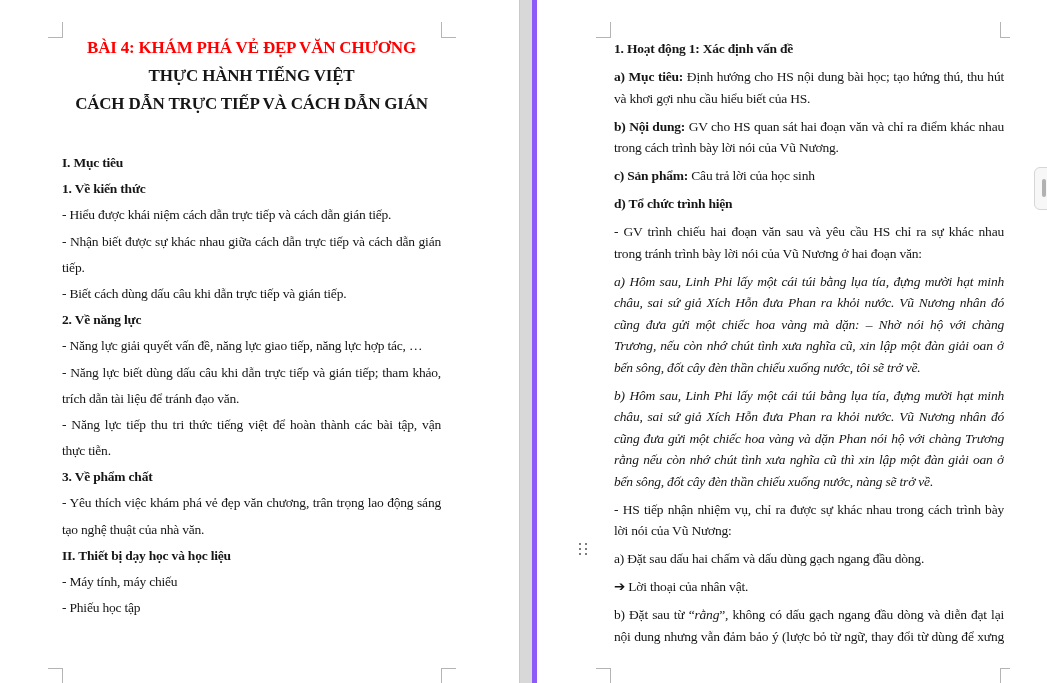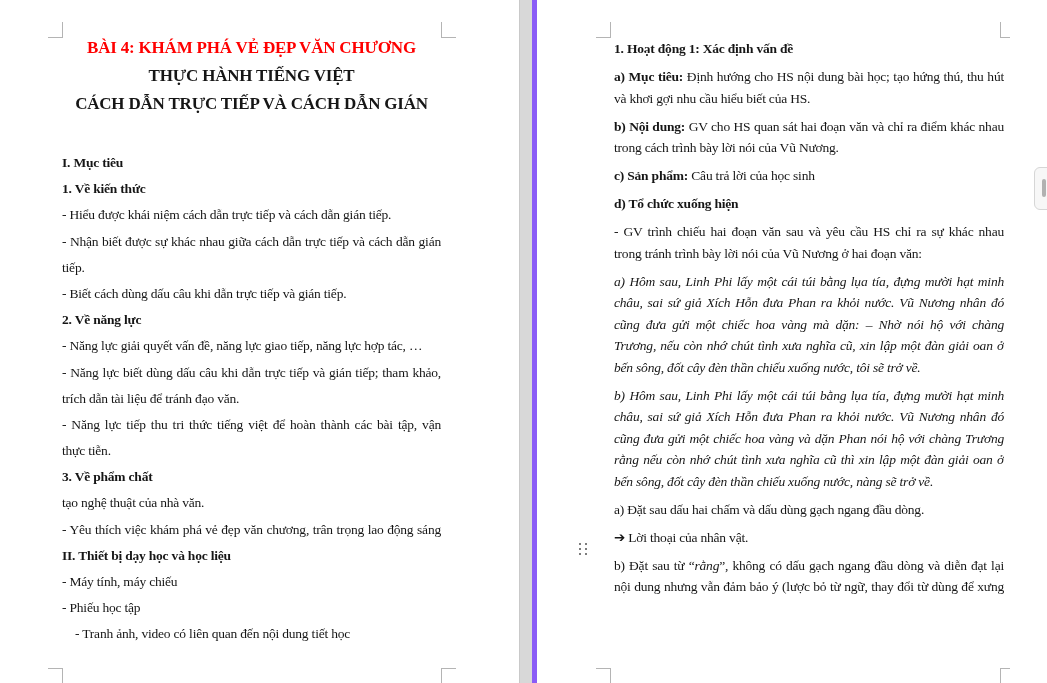--- a/index.html
+++ b/index.html
@@ -80,34 +80,31 @@
           <div class="line"><span>trích dẫn tài liệu để tránh đạo văn.</span></div>
         </div>
         <div class="para">
           <div class="line jf"><span>- Năng lực tiếp thu tri thức tiếng việt để hoàn thành các bài tập, vận dụng</span></div>
           <div class="line"><span>thực tiễn.</span></div>
         </div>
         <div class="para">
           <div class="line"><span class="b">3. Về phẩm chất</span></div>
         </div>
         <div class="para">
+          <div class="line jf"><span>- Yêu thích việc khám phá vẻ đẹp văn chương, trân trọng lao động sáng</span></div>
           <div class="line"><span>tạo nghệ thuật của nhà văn.</span></div>
-          <div class="line jf"><span>- Yêu thích việc khám phá vẻ đẹp văn chương, trân trọng lao động sáng</span></div>
         </div>
         <div class="para">
           <div class="line"><span class="b">II. Thiết bị dạy học và học liệu</span></div>
         </div>
         <div class="para">
           <div class="line"><span>- Máy tính, máy chiếu</span></div>
         </div>
         <div class="para">
           <div class="line"><span>- Phiếu học tập</span></div>
-        </div>
-        <div class="para" style="padding-left: 13px;">
-          <div class="line"><span>- Tranh ảnh, video có liên quan đến nội dung tiết học</span></div>
         </div>
       </div>
   </div>
 
   <div class="page page-right">
     <div class="content content-right">
         <div class="para">
           <div class="line"><span class="b">1. Hoạt động 1: Xác định vấn đề</span></div>
         </div>
         <div class="para">
@@ -115,39 +112,43 @@
           <div class="line"><span>và khơi gợi nhu cầu hiểu biết của HS.</span></div>
         </div>
         <div class="para">
           <div class="line jf"><span class="b">b) Nội dung: </span><span>GV cho HS quan sát hai đoạn văn và chỉ ra điểm khác nhau</span></div>
           <div class="line"><span>trong cách trình bày lời nói của Vũ Nương.</span></div>
         </div>
         <div class="para">
           <div class="line"><span class="b">c) Sản phẩm: </span><span>Câu trả lời của học sinh</span></div>
         </div>
         <div class="para">
-          <div class="line"><span class="b">d) Tổ chức xuống hiện</span></div>
+          <div class="line"><span class="b">d) Tổ chức trình hiện</span></div>
         </div>
         <div class="para">
           <div class="line jf"><span>- GV trình chiếu hai đoạn văn sau và yêu cầu HS chỉ ra sự khác nhau</span></div>
           <div class="line"><span>trong tránh trình bày lời nói của Vũ Nương ở hai đoạn văn:</span></div>
         </div>
         <div class="para">
           <div class="line jf"><span class="i">a) Hôm sau, Linh Phi lấy một cái túi bằng lụa tía, đựng mười hạt minh</span></div>
           <div class="line jf"><span class="i">châu, sai sứ giả Xích Hỗn đưa Phan ra khỏi nước. Vũ Nương nhân đó</span></div>
           <div class="line jf"><span class="i">cũng đưa gửi một chiếc hoa vàng mà dặn: – Nhờ nói hộ với chàng</span></div>
           <div class="line jf"><span class="i">Trương, nếu còn nhớ chút tình xưa nghĩa cũ, xin lập một đàn giải oan ở</span></div>
           <div class="line"><span class="i">bến sông, đốt cây đèn thần chiếu xuống nước, tôi sẽ trở về.</span></div>
         </div>
         <div class="para">
           <div class="line jf"><span class="i">b) Hôm sau, Linh Phi lấy một cái túi bằng lụa tía, đựng mười hạt minh</span></div>
           <div class="line jf"><span class="i">châu, sai sứ giả Xích Hỗn đưa Phan ra khỏi nước. Vũ Nương nhân đó</span></div>
           <div class="line jf"><span class="i">cũng đưa gửi một chiếc hoa vàng và dặn Phan nói hộ với chàng Trương</span></div>
           <div class="line jf"><span class="i">rằng nếu còn nhớ chút tình xưa nghĩa cũ thì xin lập một đàn giải oan ở</span></div>
           <div class="line"><span class="i">bến sông, đốt cây đèn thần chiếu xuống nước, nàng sẽ trở về.</span></div>
+        </div>
+        <div class="para">
+          <div class="line jf"><span>- HS tiếp nhận nhiệm vụ, chỉ ra được sự khác nhau trong cách trình bày</span></div>
+          <div class="line"><span>lời nói của Vũ Nương:</span></div>
         </div>
         <div class="para">
           <div class="line"><span>a) Đặt sau dấu hai chấm và dấu dùng gạch ngang đầu dòng.</span></div>
         </div>
         <div class="para">
           <div class="line"><span>➔ Lời thoại của nhân vật.</span></div>
         </div>
         <div class="para">
           <div class="line jf"><span>b) Đặt sau từ “</span><span class="i">rằng</span><span>”, không có dấu gạch ngang đầu dòng và diễn đạt lại</span></div>
           <div class="line jf"><span>nội dung nhưng vẫn đảm bảo ý (lược bỏ từ ngữ, thay đổi từ dùng để xưng</span></div>

